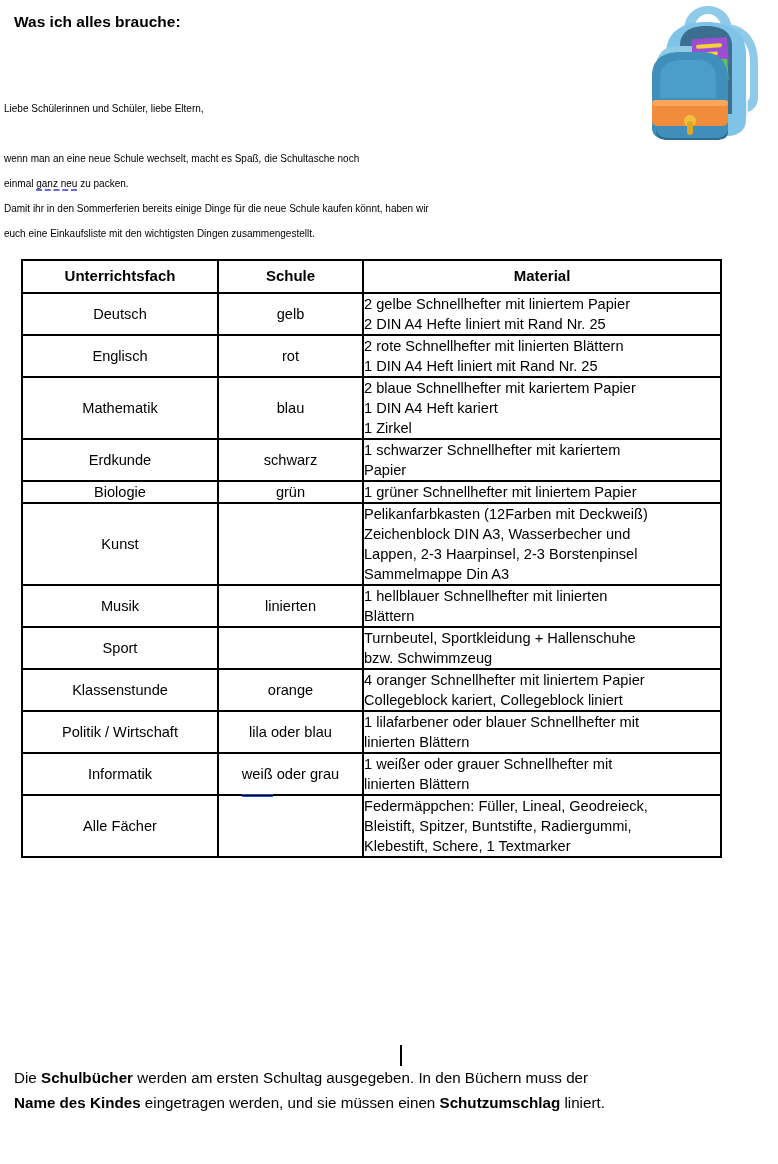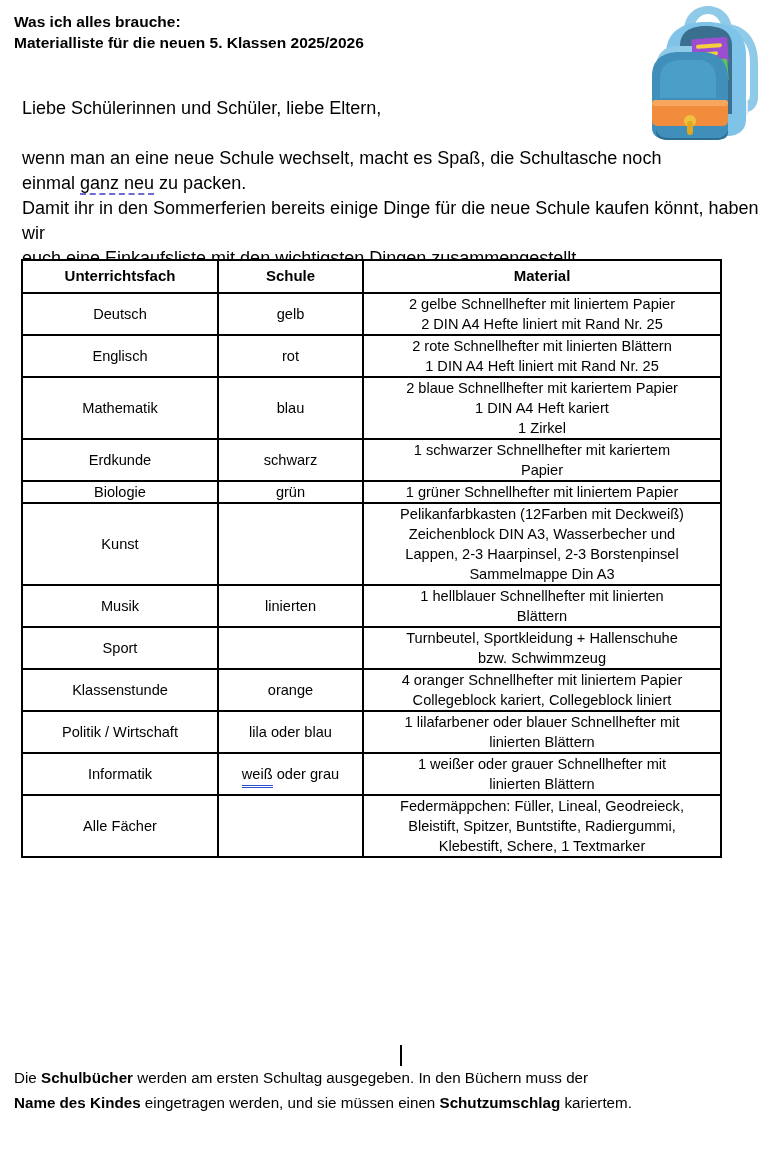--- a/index.html
+++ b/index.html
@@ -43,24 +43,24 @@
     left: 636px;
     top: 2px;
     width: 136px;
     height: 140px;
   }
   .backpack svg { display: block; width: 136px; height: 140px; }
 
   
   .intro {
     position: absolute;
-    left: 22px;
+    left: 4px;
     top: 96px;
     width: 756px;
-    font-size: 18px;
+    font-size: 10px;
     line-height: 25px;
   }
   .intro p { margin: 0; }
   .intro .gap { height: 25px; }
   .grammar-mark {
     border-bottom: 2px dashed #6a6ad8;
     padding-bottom: 0px;
   }
 
   
@@ -94,25 +94,25 @@
 
   .cell-subject, .cell-color {
     text-align: center;
     padding: 3px 4px;
   }
   .cell-material {
     text-align: left;
     padding: 2px 5px 3px 6px;
     vertical-align: top;
   }
-  .cell-material .mline { display: block; white-space: nowrap; text-align: center; }
+  .cell-material .mline { display: block; white-space: nowrap; }
 
   .spell-mark {
     border-bottom: 3px double #2b4fd0;
-    padding-bottom: 3px;
+    padding-bottom: 12px;
   }
 
   
   .caret {
     position: absolute;
     left: 400px;
     top: 1045px;
     width: 2px;
     height: 21px;
     background: #000000;
@@ -131,21 +131,20 @@
   .footer .gap { height: 22px; }
   .footer b { font-weight: bold; }
 </style>
 </head>
 <body>
 
 <div class="page">
 
   <div class="header-block">
     <div class="doc-title-line">Was ich alles brauche:</div>
-    <div class="doc-title-line">Materialliste für die neuen 5. Klassen 2025/2026</div>
   </div>
 
   <div class="backpack">
     <svg viewBox="0 0 136 140" xmlns="http://www.w3.org/2000/svg" aria-hidden="true">
 
       <path d="M92 22 C112 24 122 40 122 60 L122 96 C122 104 116 110 110 110 L104 110 L104 100 L108 100 C112 100 114 97 114 93 L114 60 C114 44 106 32 90 30 Z" fill="#8fcbe8"></path>
       <rect x="101" y="98" width="11" height="16" rx="3" fill="#e9eef2"></rect>
 
       <path d="M48 26 C50 10 62 4 72 4 C82 4 94 10 96 26 L86 26 C84 16 78 12 72 12 C66 12 60 16 58 26 Z" fill="#8fcbe8"></path>
 
@@ -314,17 +313,17 @@
         </td>
       </tr>
 
     </tbody>
   </table>
 
   <div class="caret"></div>
 
   <div class="footer">
     <p><span>Die </span><b>Schulbücher</b><span> werden am ersten Schultag ausgegeben. In den Büchern muss der</span></p>
-    <p><b>Name des Kindes</b><span> eingetragen werden, und sie müssen einen </span><b>Schutzumschlag</b><span> kariertem.</span></p>
+    <p><b>Name des Kindes</b><span> eingetragen werden, und sie müssen einen </span><b>Schutzumschlag</b><span> liniert.</span></p>
     <div class="gap"></div>
   </div>
 
 </div>
 
 </body></html>

